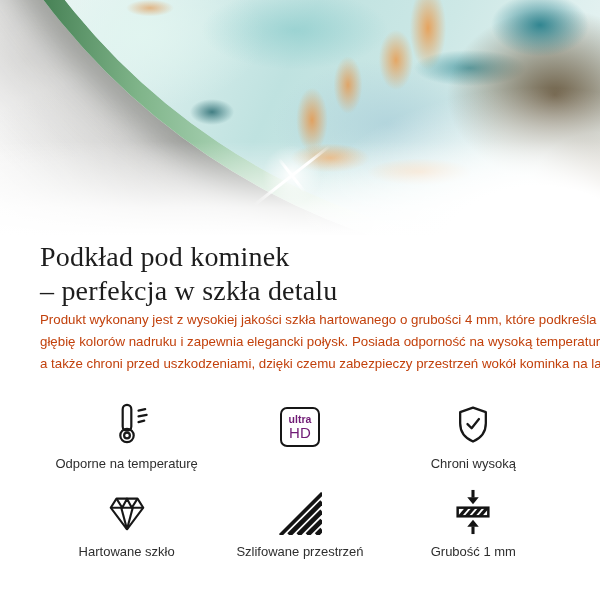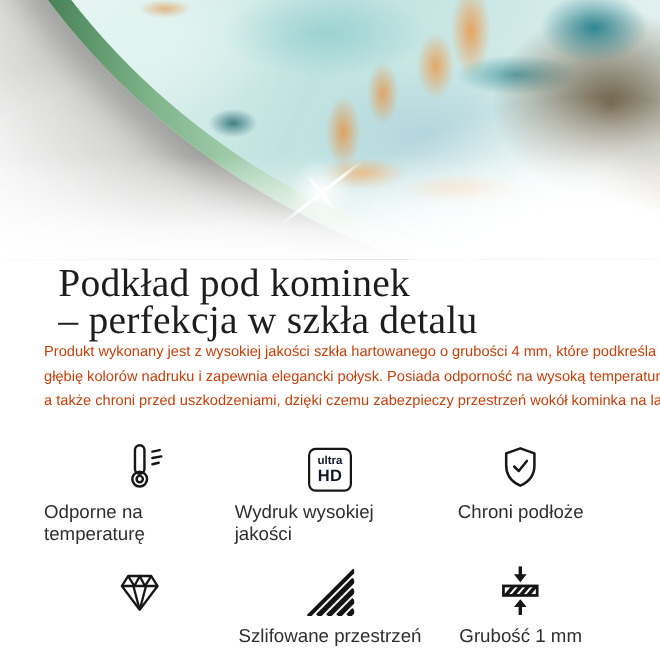--- a/index.html
+++ b/index.html
@@ -51,36 +51,36 @@
   .sparkle .glow { left:-30px; top:-30px; width:60px; height:60px; border-radius:50%;
     background:radial-gradient(circle, rgba(255,255,255,.95) 0%, rgba(255,255,255,.5) 30%, rgba(255,255,255,0) 70%); }
   .sparkle .ray { height:2.5px;
     background:linear-gradient(90deg, rgba(255,255,255,0), #fff 28%, #fff 72%, rgba(255,255,255,0)); }
   .sparkle .ray.main  { width:96px; left:-48px; top:-1px; transform:rotate(-38deg); }
   .sparkle .ray.cross { width:42px; left:-21px; top:-1px; transform:rotate(52deg); }
 
   
   .content { padding:4px 30px 0 40px; }
   .title { font-family:"Liberation Serif", serif; font-weight:400; color:#1d1d1d;
-           font-size:36px; line-height:34px; letter-spacing:.2px;margin-left:13px; }
+           font-size:28px; line-height:34px; letter-spacing:.2px; }
   .desc { margin-top:1px; color:#c2410c; font-size:13.3px; line-height:22px; }
   .desc .line { white-space:nowrap; }
 
   
   .features { margin-top:26px; display:grid; grid-template-columns:1fr 1fr 1fr;
               row-gap:18px; padding:0 10px 0 0; }
   .feature { display:flex; flex-direction:column; align-items:center; }
   .icon-box { height:46px; display:flex; align-items:flex-end; justify-content:center; }
-  .feature .label { margin-top:9px; font-size:17px; color:#2e2e2e; }
+  .feature .label { margin-top:9px; font-size:13px; color:#2e2e2e;text-align:center; }
   .icon-box svg { display:block; }
   .uhd { width:40px; height:40px; border:2.5px solid #161616; border-radius:7px;
          display:flex; flex-direction:column; align-items:center; justify-content:center;
-         color:#0f172a; }
+         color:#701a75; }
   .uhd .t1 { font-size:10.5px; font-weight:600; line-height:11px; }
-  .uhd .t2 { font-size:15px;  font-weight:700; line-height:15px; letter-spacing:.2px; }
+  .uhd .t2 { font-size:15px;  font-weight:400; line-height:15px; letter-spacing:.2px; }
 </style>
 </head>
 <body>
 
 <div class="hero">
   <div class="glass-edge"></div>
   <div class="marble"></div>
   <div class="sparkle">
     <i class="glow"></i>
       <i class="ray main"></i>
@@ -116,43 +116,43 @@
       <div class="label">Odporne na temperaturę</div>
     </div>
 
     <div class="feature">
       <div class="icon-box">
         <div class="uhd">
           <span class="t1">ultra</span>
           <span class="t2">HD</span>
         </div>
       </div>
-      <div class="label">Wydruk wysokiej jakości</div>
     </div>
 
     <div class="feature">
       <div class="icon-box">
         <svg width="44" height="44" viewBox="0 0 48 48" fill="none" stroke="#171717" stroke-width="2.5" stroke-linecap="round" stroke-linejoin="round">
           <path d="M24 5 L38 10 V22 C38 32 32 38.5 24 42 C16 38.5 10 32 10 22 V10 Z"></path>
           <path d="M18 23 L22.5 27.5 L30.5 17.5"></path>
         </svg>
       </div>
-      <div class="label">Chroni podłoże</div>
+      <div class="label">Chroni wysoką</div>
     </div>
 
     <div class="feature">
       <div class="icon-box">
         <svg width="46" height="44" viewBox="0 0 48 46" fill="none" stroke="#171717" stroke-width="2.2" stroke-linejoin="round">
           <path d="M13 8 L35 8 L41 17.5 L24 40 L7 17.5 Z"></path>
           <path d="M7 17.5 L41 17.5"></path>
           <path d="M13 8 L19 17.5 L24 8 L29 17.5 L35 8"></path>
           <path d="M24 40 L18 17.5"></path>
           <path d="M24 40 L30 17.5"></path>
         </svg>
       </div>
+      <div class="label">Hartowane szkło</div>
     </div>
 
     <div class="feature">
       <div class="icon-box">
         <svg width="44" height="44" viewBox="0 0 48 48">
           <defs>
               <clipPath id="triClip">
                 <polygon points="-2,50 50,-2 50,50"></polygon>
               </clipPath>
             </defs>

